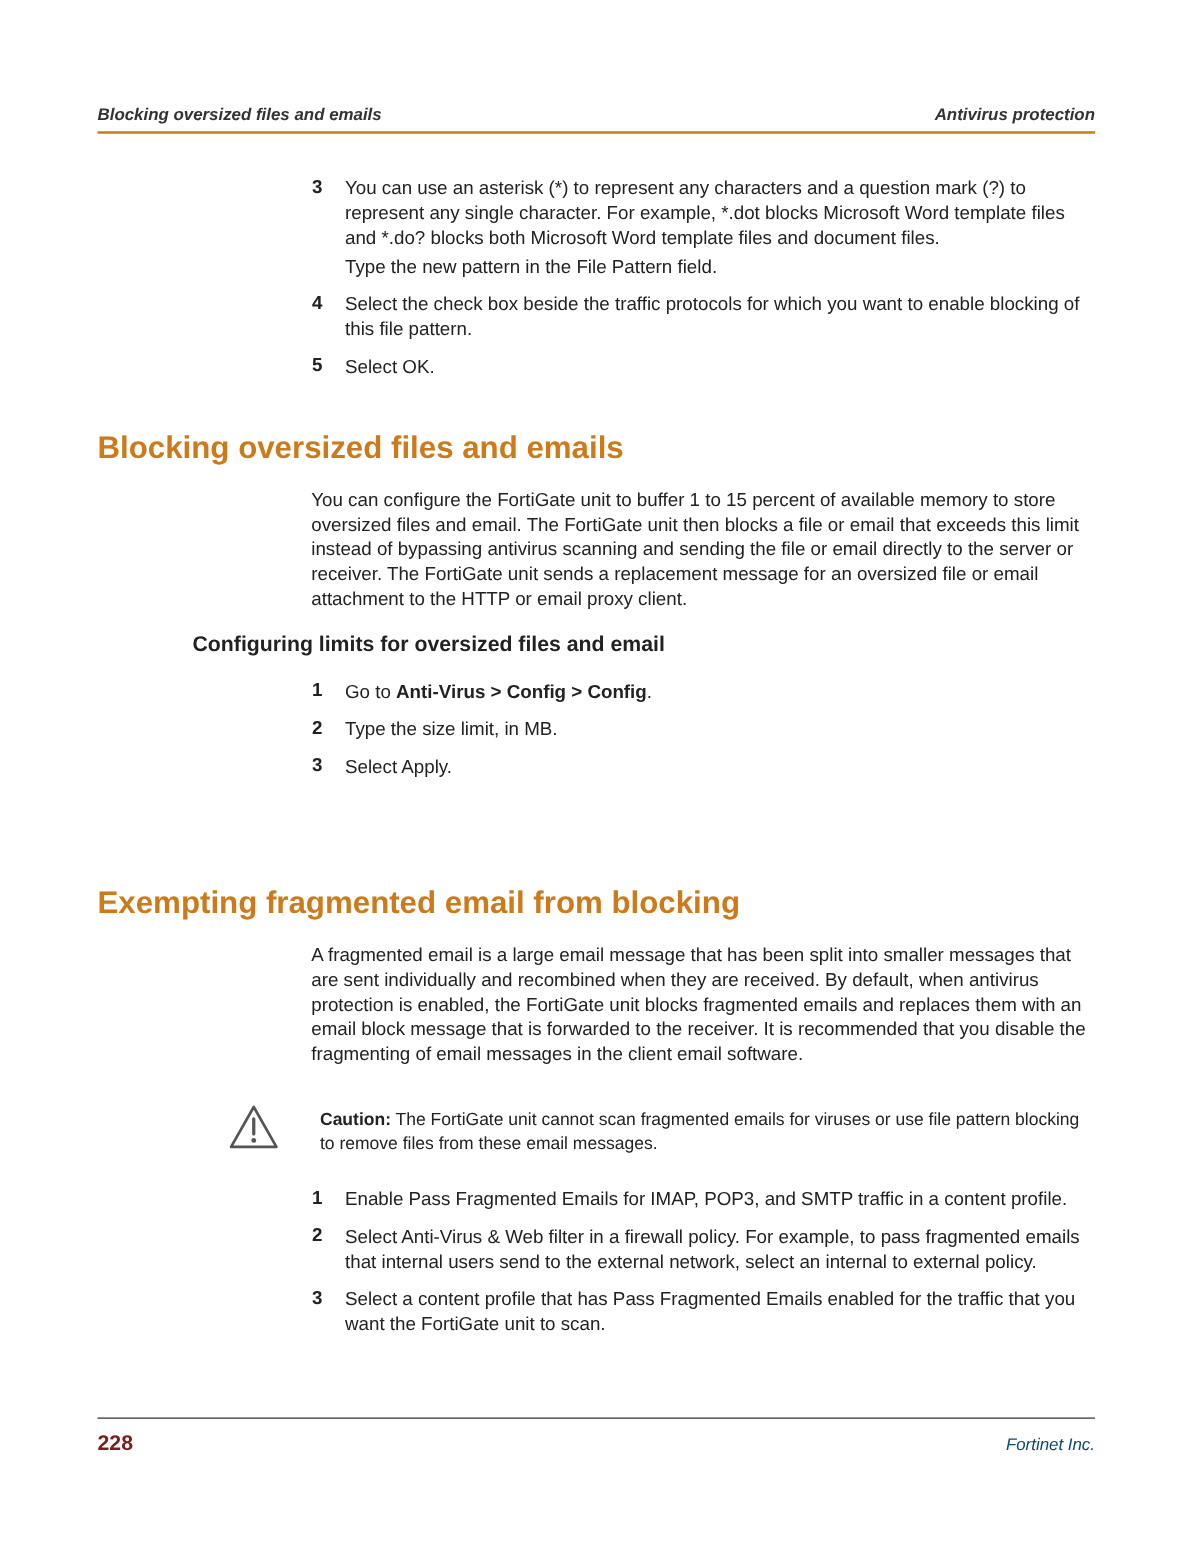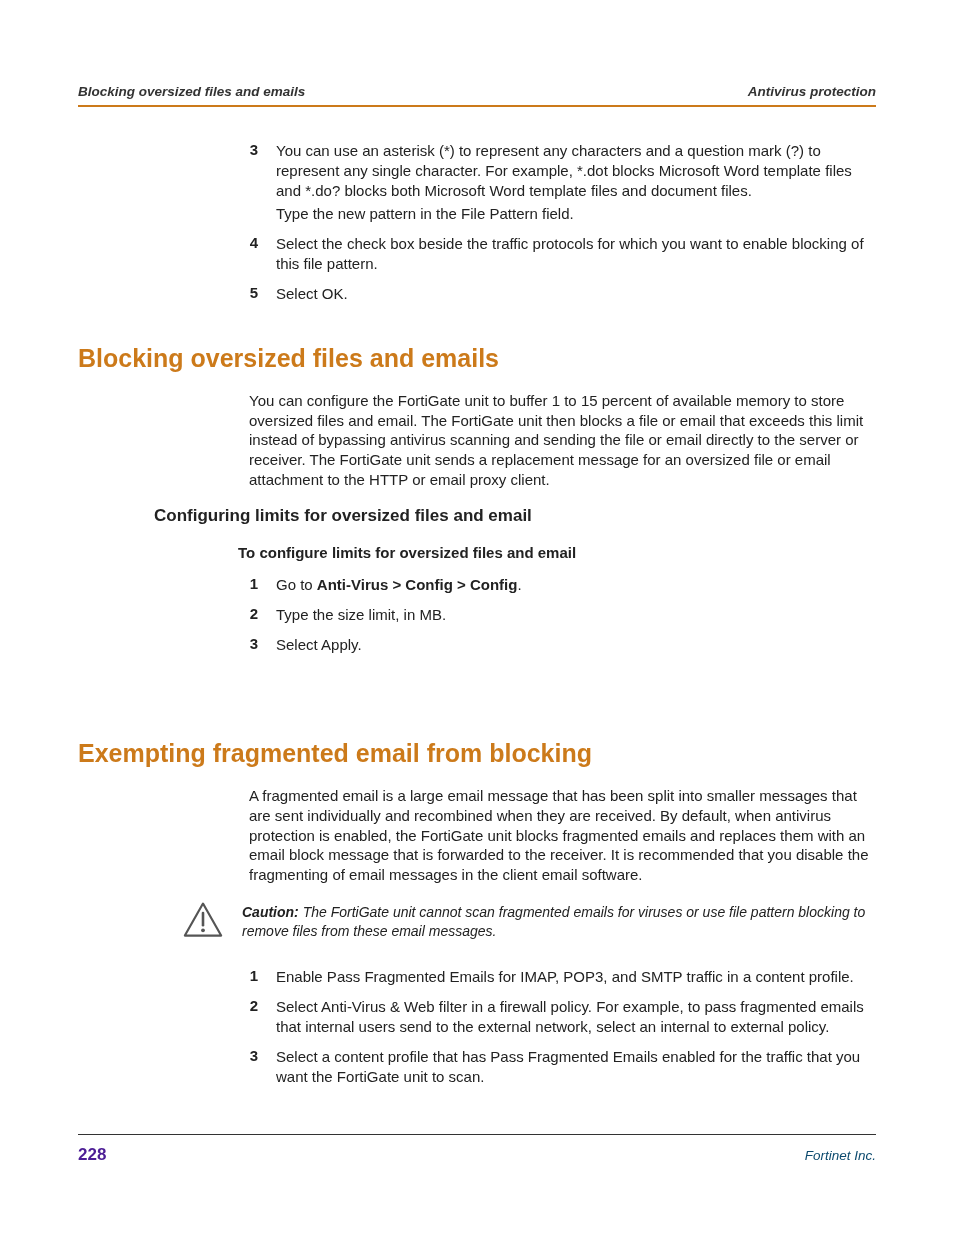--- a/index.html
+++ b/index.html
@@ -56,36 +56,35 @@
   }
   h3.procedure {
     font-size: 15px;
     font-weight: 700;
     margin-bottom: 14px;
   }
   .bold { font-weight: 700; }
   .caution-row {
     display: flex;
     align-items: center;
-    gap: 18px;
-    margin: 16px 0 24px -56px;
-    font-style: italic;
+    gap: 32px;
+    margin: 29px 0 24px -56px;
   }
   .caution-icon { flex: 0 0 42px; }
   .caution-text { flex: 1; font-size: 14px; line-height: 1.35; }
   .footer {
     position: absolute;
     left: 78px; right: 78px; bottom: 70px;
     border-top: 1.5px solid #333;
     padding-top: 10px;
     display: flex;
     justify-content: space-between;
     align-items: baseline;
   }
-  .page-num { color: #4c1d95; font-weight: 700; font-size: 17px; }
+  .page-num { color: #7f1d1d; font-weight: 700; font-size: 17px; }
   .company { font-style: italic; font-size: 13.5px; color: #0c4a6e; }
   .gap-lg { height: 34px; }
 </style>
 </head>
 <body>
 
 <div class="running-head">
   <span>Blocking oversized files and emails</span>
   <span>Antivirus protection</span>
 </div>
@@ -109,21 +108,20 @@
     <div class="ol-body">
       <p>Select OK.</p>
     </div>
   </div>
 </div>
 
 <h1 class="section">Blocking oversized files and emails</h1>
 <div class="content">
   <p class="para">You can configure the FortiGate unit to buffer 1 to 15 percent of available memory to store oversized files and email. The FortiGate unit then blocks a file or email that exceeds this limit instead of bypassing antivirus scanning and sending the file or email directly to the server or receiver. The FortiGate unit sends a replacement message for an oversized file or email attachment to the HTTP or email proxy client.</p>
   <h2 class="subsection">Configuring limits for oversized files and email</h2>
-  <h3 class="procedure">To configure limits for oversized files and email</h3>
 
   <div class="ol-item">
     <div class="ol-num">1</div>
     <div class="ol-body">
       <p><span>Go to </span><span class="bold">Anti-Virus &gt; Config &gt; Config</span><span>.</span></p>
     </div>
   </div>
   <div class="ol-item">
     <div class="ol-num">2</div>
     <div class="ol-body">

